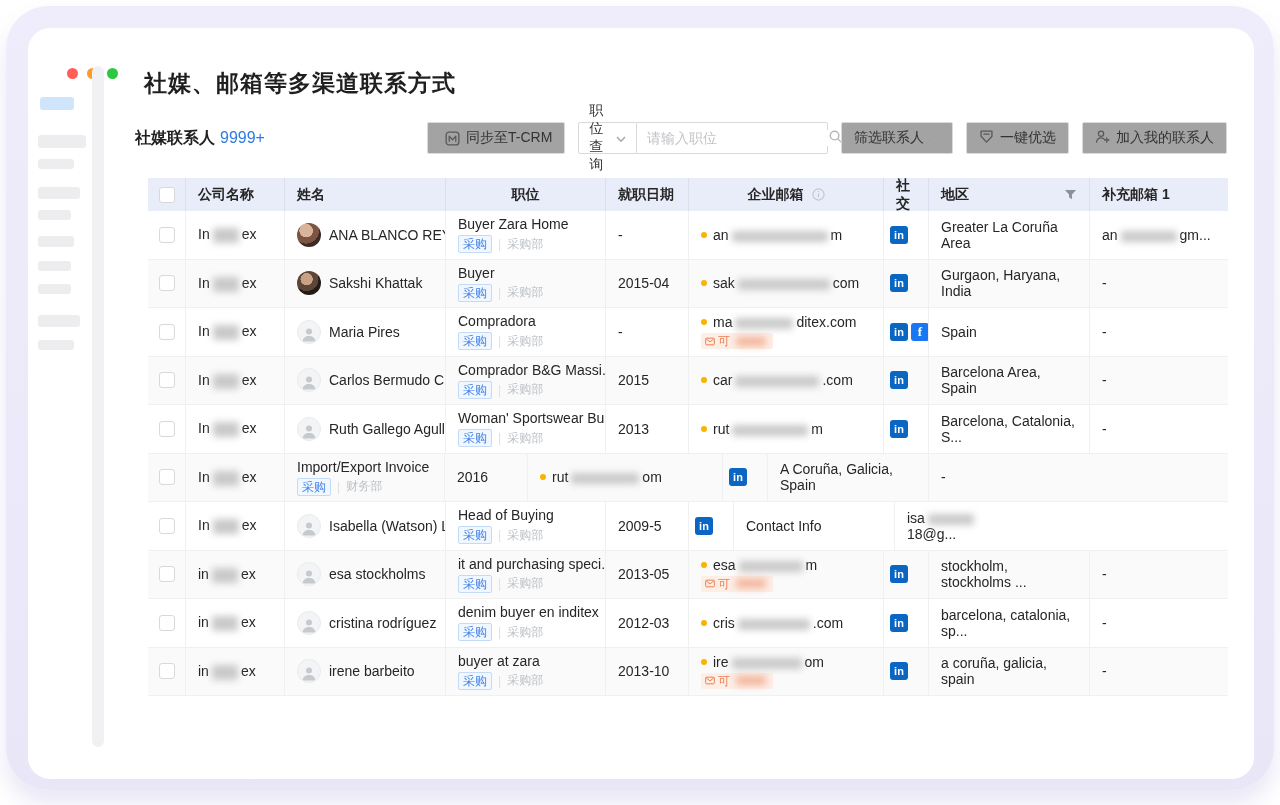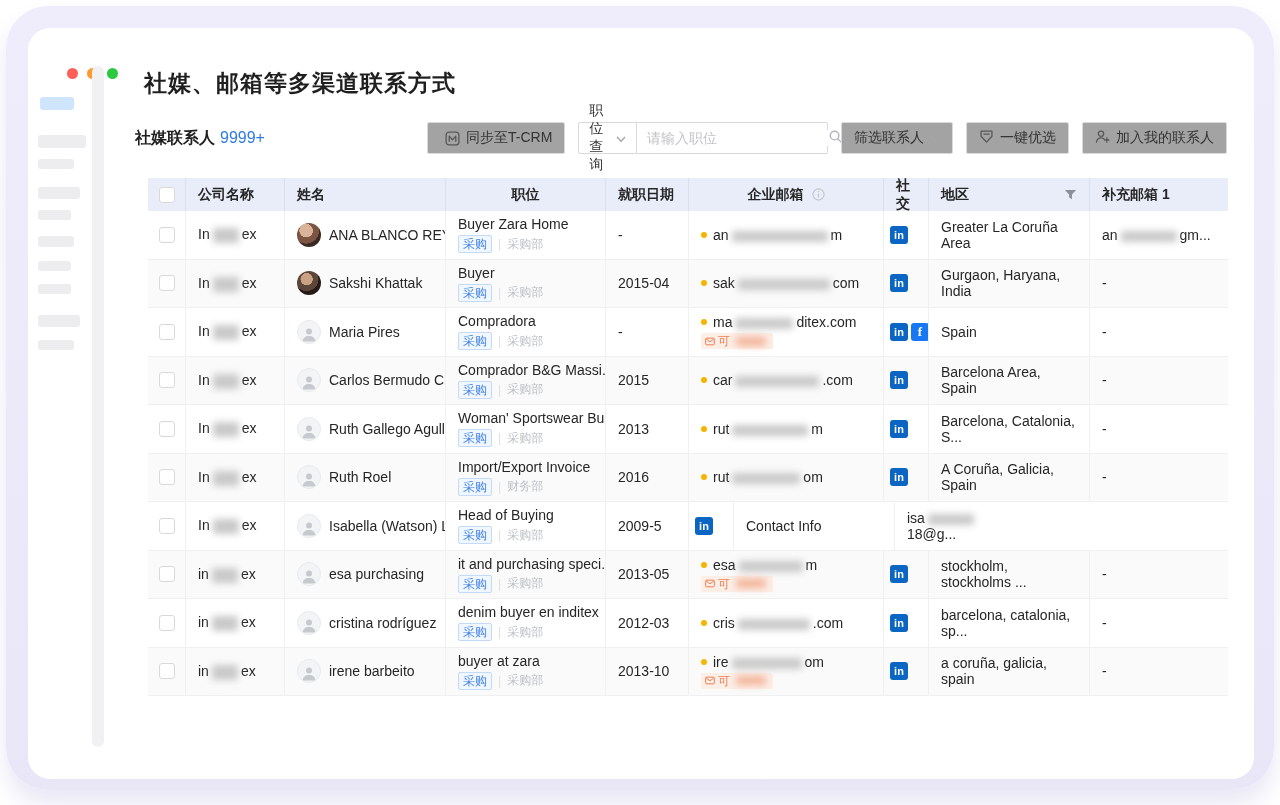--- a/index.html
+++ b/index.html
@@ -453,29 +453,20 @@
             <span>-</span>
           </div>
         </div>
         <div class="t-row">
           <div class="cell c-check">
             <span class="checkbox"></span>
           </div>
           <div class="cell c-company">
             <span>In<span class="blur tall" style="width: 26px;"></span>ex</span>
           </div>
-          <div class="cell c-name">
-            <span class="avatar">
-              <svg viewBox="0 0 24 24">
-                <circle cx="12" cy="8.5" r="4" fill="#c6c9ce"></circle>
-                <path d="M3.5 22c0-4.8 3.8-7.4 8.5-7.4s8.5 2.6 8.5 7.4" fill="#c6c9ce"></path>
-              </svg>
-            </span>
-            <span class="nm">Ruth Roel</span>
-          </div>
           <div class="cell c-pos">
             <div class="pos-title">Import/Export Invoice</div>
             <div class="pos-tags">
               <span class="tag-blue">采购</span>
               <span class="tag-sep">|</span>
               <span class="dept">财务部</span>
             </div>
           </div>
           <div class="cell c-date">
             <span>2016</span>
@@ -540,21 +531,21 @@
           <div class="cell c-company">
             <span>in<span class="blur tall" style="width: 26px;"></span>ex</span>
           </div>
           <div class="cell c-name">
             <span class="avatar">
               <svg viewBox="0 0 24 24">
                 <circle cx="12" cy="8.5" r="4" fill="#c6c9ce"></circle>
                 <path d="M3.5 22c0-4.8 3.8-7.4 8.5-7.4s8.5 2.6 8.5 7.4" fill="#c6c9ce"></path>
               </svg>
             </span>
-            <span class="nm">esa purchasing</span>
+            <span class="nm">esa stockholms</span>
           </div>
           <div class="cell c-pos">
             <div class="pos-title">it and purchasing speci...</div>
             <div class="pos-tags">
               <span class="tag-blue">采购</span>
               <span class="tag-sep">|</span>
               <span class="dept">采购部</span>
             </div>
           </div>
           <div class="cell c-date">

